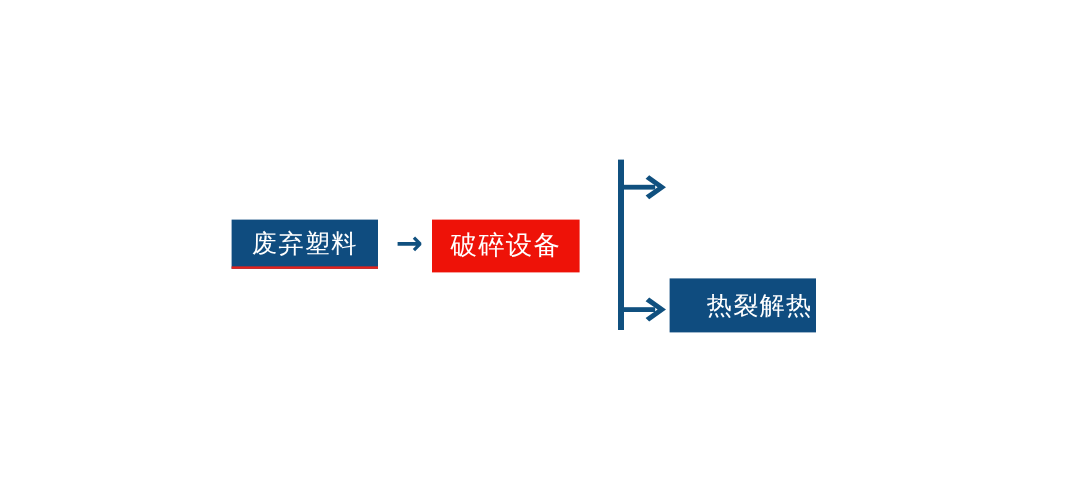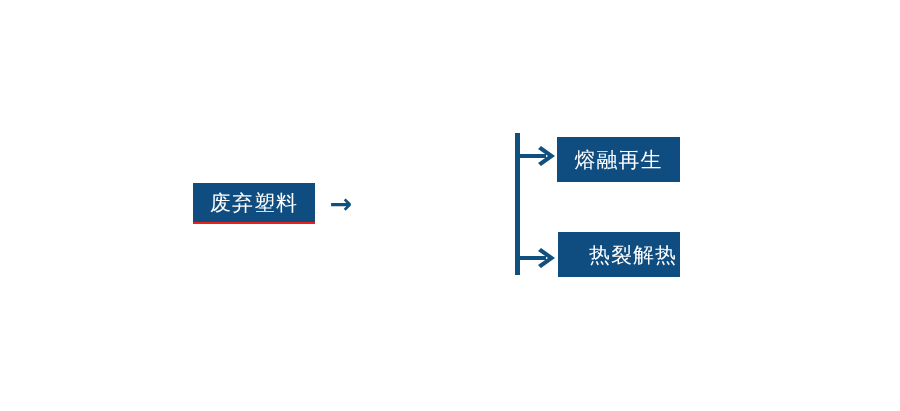--- a/index.html
+++ b/index.html
@@ -116,37 +116,37 @@
   <span class="hidden-label">废弃塑料回收处理流程</span>
 
   <div id="node-waste-plastic" class="node node-blue node-underline-red">
     <span>废弃塑料</span>
   </div>
 
   <div id="arrow-main">
     <span>→</span>
   </div>
 
+  <div id="node-crusher" class="node node-red">
+    <span>破碎设备</span>
+  </div>
 
   <div id="branch-connector">
     <svg width="60" height="160" viewBox="0 0 60 160">
 
       <rect x="10" y="8" width="5" height="142" fill="#10507f"></rect>
 
       <rect x="13" y="29" width="28" height="4" fill="#10507f"></rect>
 
       <polygon points="36,21 50,31 36,41 33,38 43,31 33,24" fill="#10507f"></polygon>
 
       <rect x="13" y="131" width="28" height="4" fill="#10507f"></rect>
 
       <polygon points="36,123 50,133 36,143 33,140 43,133 33,126" fill="#10507f"></polygon>
     </svg>
   </div>
 
-  <div id="node-melt-regen" class="node node-blue">
-    <span>熔融再生</span>
-  </div>
 
   <div id="node-pyrolysis" class="node node-blue">
     <span>热裂解热</span>
   </div>
 
 </div>
 
 </body></html>

